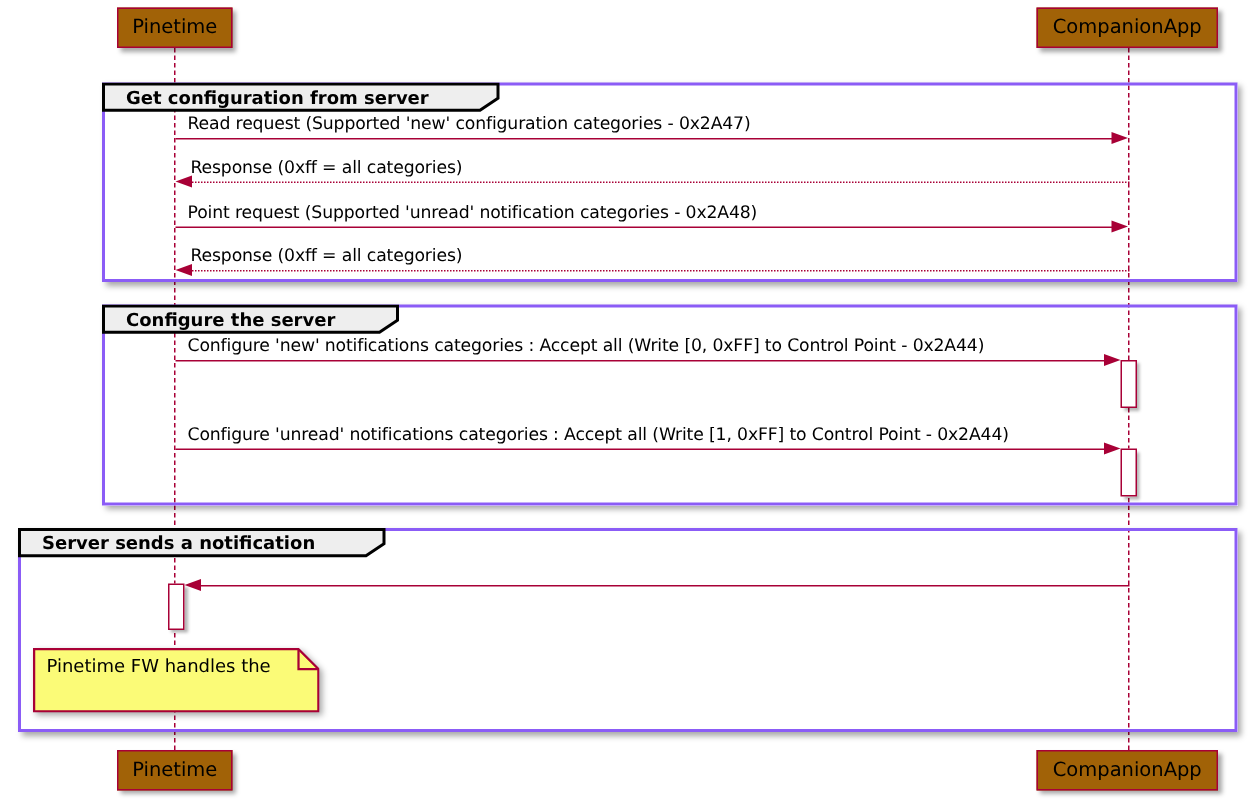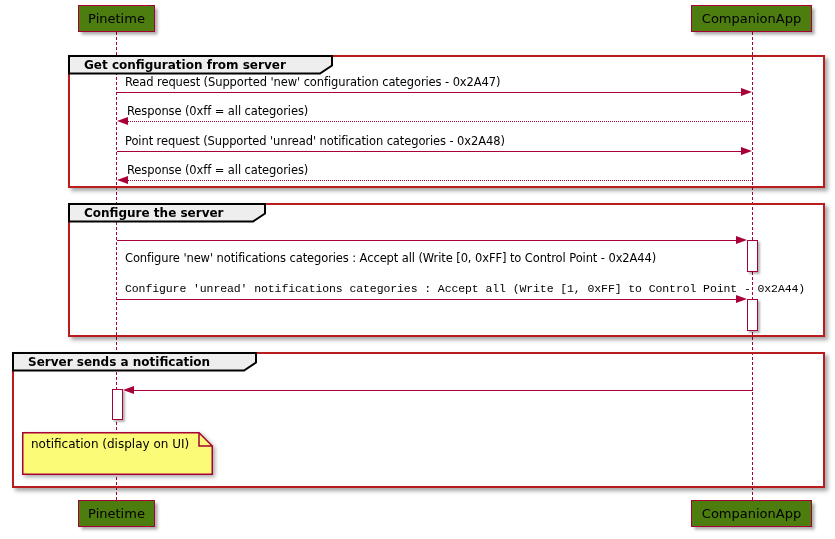--- a/index.html
+++ b/index.html
@@ -5,27 +5,27 @@
   html,body { margin:0; padding:0; background:#ffffff; }
   .canvas {
     position:relative; width:835px; height:539px; background:#ffffff;
     font-family:"DejaVu Sans", sans-serif; color:#000; overflow:hidden;
   }
   .lifeline {
     position:absolute; top:32px; height:468px; width:0;
     border-left:1px dashed #A80036; z-index:1;
   }
   .participant {
-    position:absolute; box-sizing:border-box; background:#4d7c0f;
+    position:absolute; box-sizing:border-box; background:#a16207;
     border:1.5px solid #A80036; box-shadow:2.5px 2.5px 3px rgba(0,0,0,0.35);
     display:flex; align-items:center; justify-content:center;
     font-size:13px; z-index:6;
   }
   .frame {
-    position:absolute; box-sizing:border-box; border:2px solid #b91c1c;
+    position:absolute; box-sizing:border-box; border:2px solid #8b5cf6;
     box-shadow:2.5px 2.5px 4px rgba(0,0,0,0.35); z-index:2; background:transparent;
   }
   .frame-tab { position:absolute; top:-2px; left:-2px; z-index:1; }
   .frame-title {
     position:absolute; top:0px; left:14px; z-index:2;
     font-weight:bold; font-size:12px; line-height:17px; white-space:nowrap;
   }
   .msg-label {
     position:absolute; font-size:11.5px; letter-spacing:-0.1px;
     white-space:nowrap; z-index:3;
@@ -92,41 +92,41 @@
   <div class="arrow-l" style="left:117px; top:117px;"></div>
 
   <div class="msg-label" style="left:125px; top:134px;">Point request (Supported 'unread' notification categories - 0x2A48)</div>
   <div class="msg-line solid" style="left:117px; top:151px; width:626px;"></div>
   <div class="arrow-r" style="left:741px; top:147px;"></div>
 
   <div class="msg-label" style="left:127px; top:163px;">Response (0xff = all categories)</div>
   <div class="msg-line dotted" style="left:128px; top:180px; width:625px;"></div>
   <div class="arrow-l" style="left:117px; top:176px;"></div>
 
-  <div class="msg-label" style="left:125px; top:223px;margin-top:28px;">Configure 'new' notifications categories : Accept all (Write [0, 0xFF] to Control Point - 0x2A44)</div>
+  <div class="msg-label" style="left:125px; top:223px;">Configure 'new' notifications categories : Accept all (Write [0, 0xFF] to Control Point - 0x2A44)</div>
   <div class="msg-line solid" style="left:117px; top:240px; width:620px;"></div>
   <div class="arrow-r" style="left:736px; top:236px;"></div>
   <div class="activation" style="left:747px; top:240px; height:32px;"></div>
 
-  <div class="msg-label" style="left:125px; top:282px;font-family:Liberation Mono, monospace;">Configure 'unread' notifications categories : Accept all (Write [1, 0xFF] to Control Point - 0x2A44)</div>
+  <div class="msg-label" style="left:125px; top:282px;">Configure 'unread' notifications categories : Accept all (Write [1, 0xFF] to Control Point - 0x2A44)</div>
   <div class="msg-line solid" style="left:117px; top:299px; width:620px;"></div>
   <div class="arrow-r" style="left:736px; top:295px;"></div>
   <div class="activation" style="left:747px; top:299px; height:32px;"></div>
 
   <div class="msg-line solid" style="left:134px; top:390px; width:619px;"></div>
   <div class="arrow-l" style="left:123px; top:386px;"></div>
   <div class="activation" style="left:112px; top:389px; height:31px;"></div>
 
   <div class="note" style="left:22px; top:432px;">
     <svg width="191" height="43" viewBox="0 0 191 43">
       <path d="M0.75,0.75 H177 L190.25,14 V42.25 H0.75 Z" fill="#FBFB77" stroke="#A80036" stroke-width="1.5"></path>
       <path d="M177,0.75 V14 H190.25" fill="none" stroke="#A80036" stroke-width="1.5"></path>
     </svg>
     <div class="note-text">
-      <div>notification (display on UI)</div>
+      <div>Pinetime FW handles the</div>
     </div>
   </div>
 
   <div class="participant" style="left:78px; top:5px; width:77px; height:27px;">Pinetime</div>
   <div class="participant" style="left:691px; top:5px; width:121px; height:27px;">CompanionApp</div>
   <div class="participant" style="left:78px; top:500px; width:77px; height:27px;">Pinetime</div>
   <div class="participant" style="left:691px; top:500px; width:121px; height:27px;">CompanionApp</div>
 
 </div>
 

